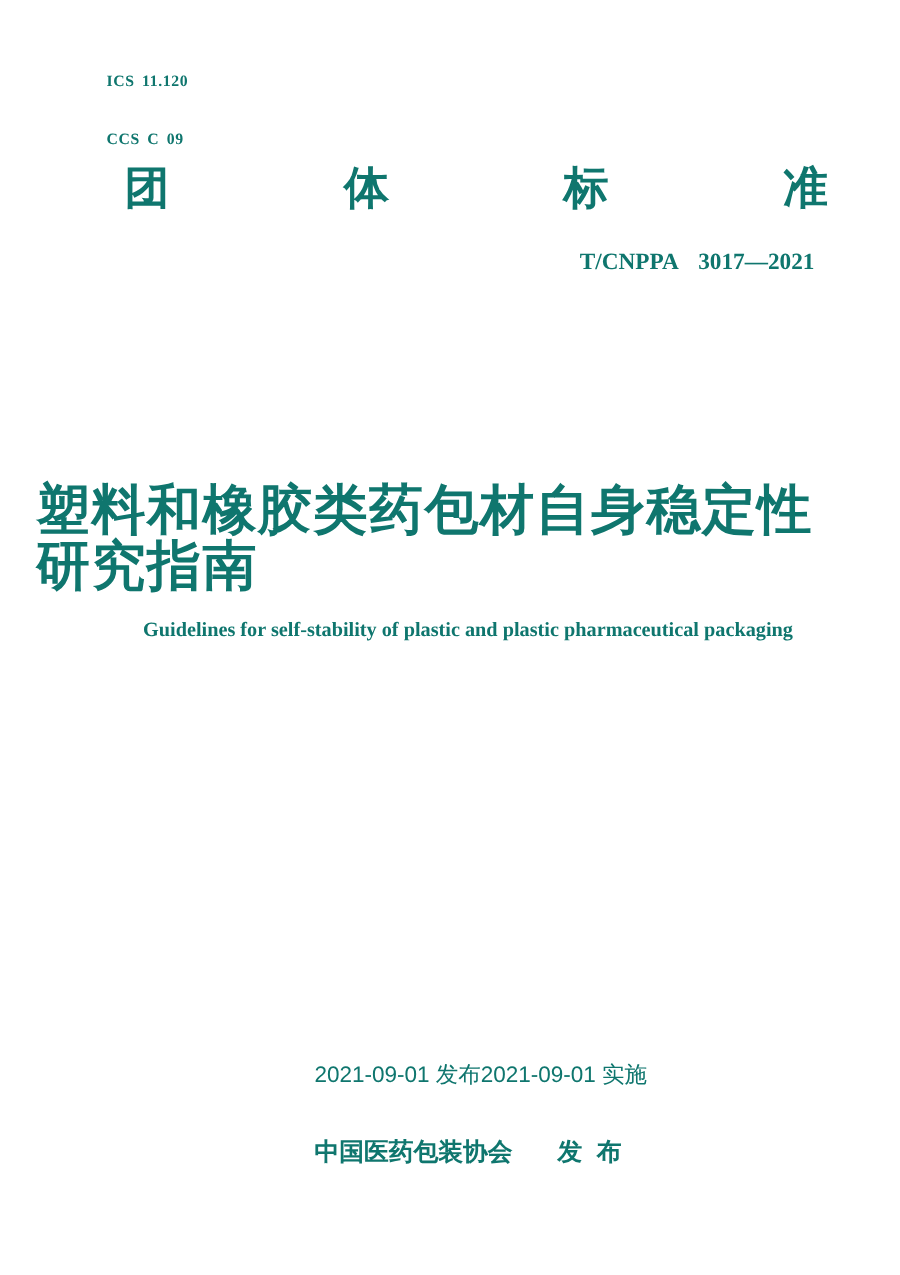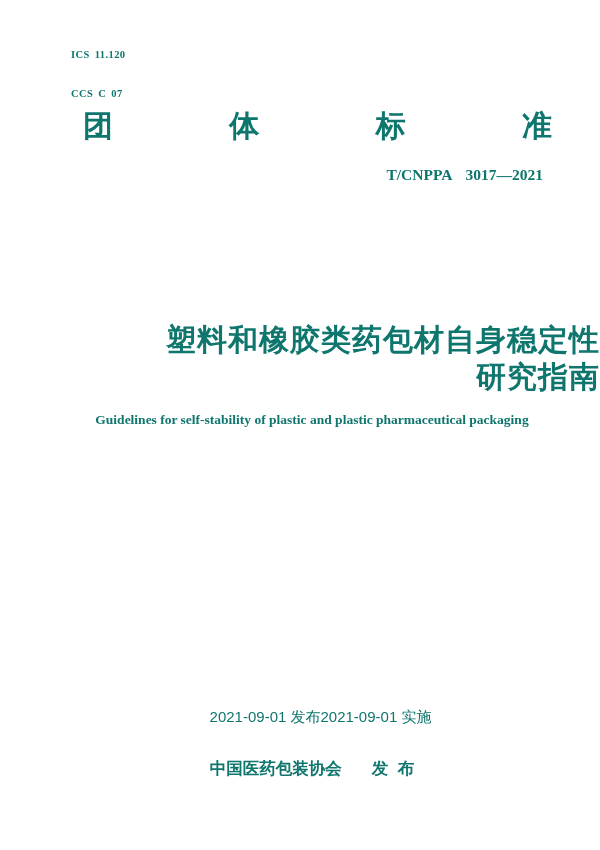--- a/index.html
+++ b/index.html
@@ -57,22 +57,22 @@
     white-space: pre;
     text-align: center;
   }
 
   
   .title-cn {
     position: absolute;
     left: 24px;
     right: 0;
     top: 321px;
-    text-align: right;
-    font-size: 30px;
+    text-align: left;
+    font-size: 36px;
     font-weight: bold;
     line-height: 37px;
     letter-spacing: 1px;
   }
 
   
   .title-en {
     position: absolute;
     left: 24px;
     right: 0;
@@ -114,21 +114,21 @@
     white-space: pre;
   }
 </style>
 </head>
 <body>
 
 <div class="page">
 
   <div class="ics-block">
     <div>ICS 11.120</div>
-    <div>CCS C 07</div>
+    <div>CCS C 09</div>
   </div>
 
   <div class="doc-type">
     <span>团</span>
     <span>体</span>
     <span>标</span>
     <span>准</span>
   </div>
 
   <div class="std-no">T/CNPPA 3017—2021</div>

